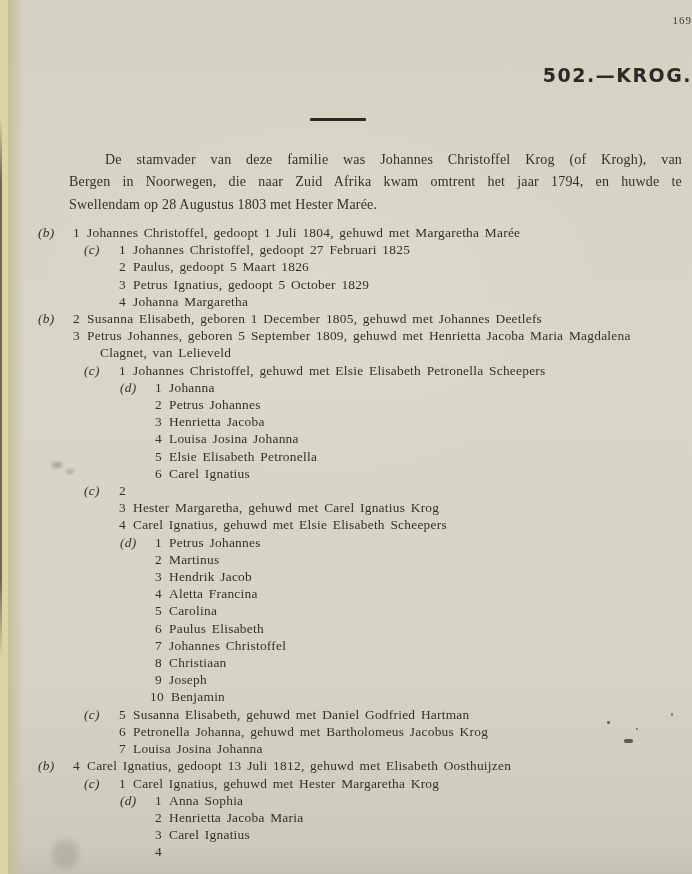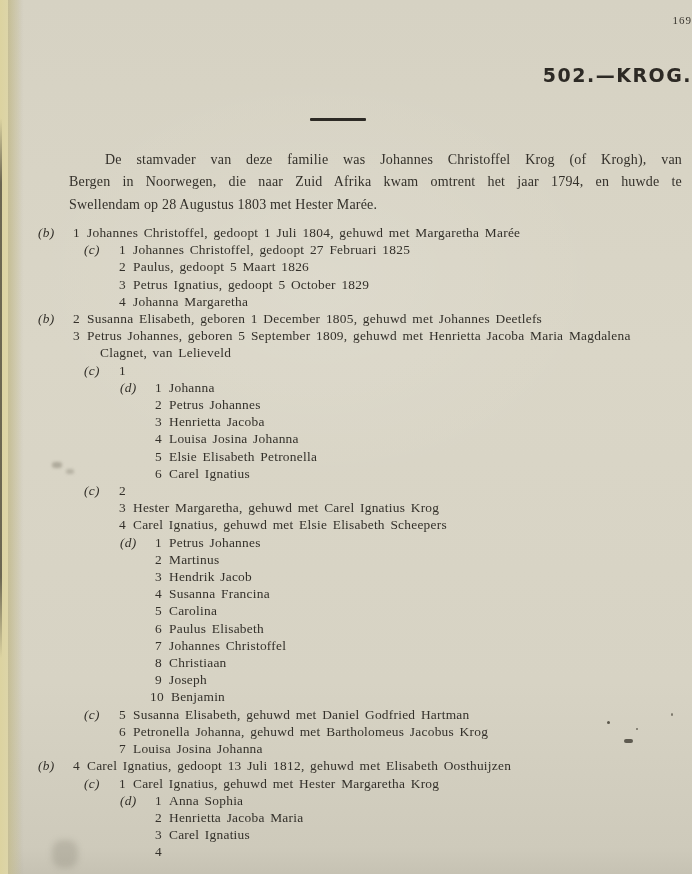--- a/index.html
+++ b/index.html
@@ -138,20 +138,21 @@
         <span class="marker"></span>
         <span class="num">3</span>
         <span class="txt">Petrus Johannes, geboren 5 September 1809, gehuwd met Henrietta Jacoba Maria Magdalena</span>
       </div>
       <div class="entry continuation">
         <span class="txt">Clagnet, van Lelieveld</span>
       </div>
       <div class="entry level-c">
         <span class="marker">(c)</span>
         <span class="num">1</span>
+        <span class="txt">Johannes Christoffel, gehuwd met Elsie Elisabeth Petronella Scheepers</span>
       </div>
       <div class="entry level-d">
         <span class="marker">(d)</span>
         <span class="num">1</span>
         <span class="txt">Johanna</span>
       </div>
       <div class="entry level-d">
         <span class="marker"></span>
         <span class="num">2</span>
         <span class="txt">Petrus Johannes</span>
@@ -201,21 +202,21 @@
         <span class="txt">Martinus</span>
       </div>
       <div class="entry level-d">
         <span class="marker"></span>
         <span class="num">3</span>
         <span class="txt">Hendrik Jacob</span>
       </div>
       <div class="entry level-d">
         <span class="marker"></span>
         <span class="num">4</span>
-        <span class="txt">Susanna Francina</span>
+        <span class="txt">Aletta Francina</span>
       </div>
       <div class="entry level-d">
         <span class="marker"></span>
         <span class="num">5</span>
         <span class="txt">Carolina</span>
       </div>
       <div class="entry level-d">
         <span class="marker"></span>
         <span class="num">6</span>
         <span class="txt">Paulus Elisabeth</span>

